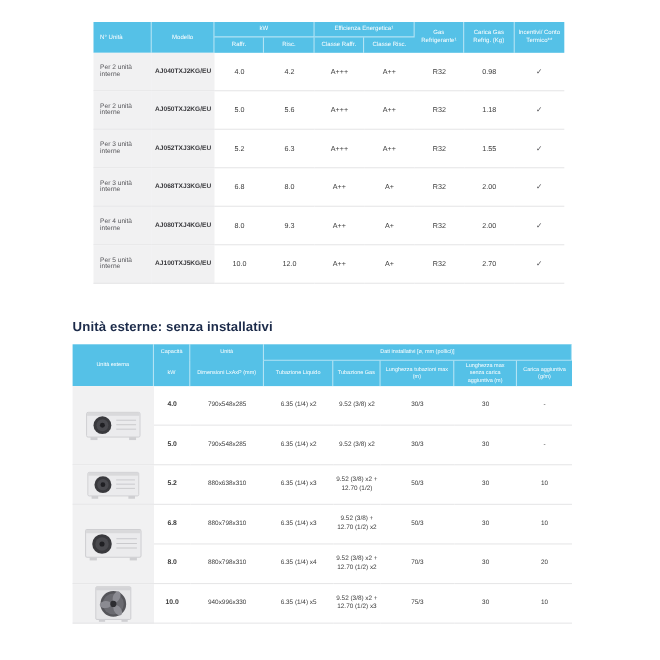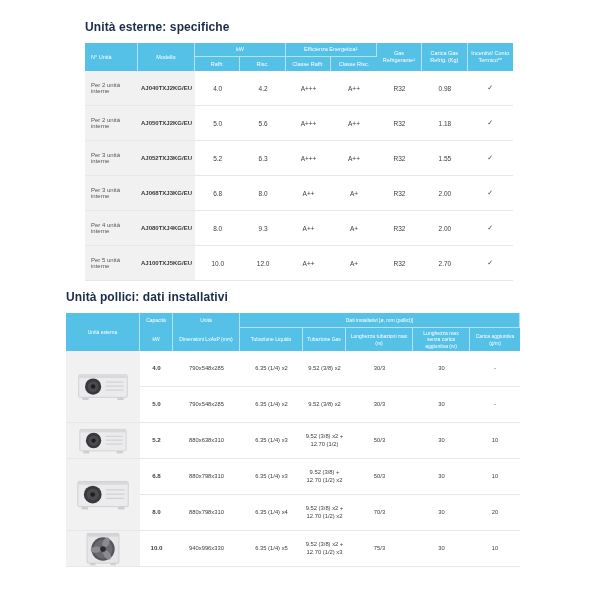--- a/index.html
+++ b/index.html
@@ -49,21 +49,20 @@
   .t2-rows { width:380px; }
   .t2-row { display:grid; grid-template-columns:33px 67px 63px 43px 67px 57px 50px; height:36px; }
   .t2-row .c { display:flex; align-items:center; justify-content:center; text-align:center;
     border-bottom:1px solid #e7e7e8; font-size:5.8px; color:#3c3c3c; line-height:1.35; padding:0 2px; }
   .t2-row .c.cap { font-weight:bold; font-size:6.2px; }
 </style>
 </head>
 <body>
 
 <div class="section" id="section-specifiche">
-  <div class="section-title">Unità esterne: specifiche</div>
 
   <div class="t1-head">
     <div class="hc span2 left">N° Unità</div>
     <div class="hc span2">Modello</div>
     <div class="hc grp" style="grid-column:3/5">kW</div>
     <div class="hc grp" style="grid-column:5/7">Efficienza Energetica¹</div>
     <div class="hc span2" style="grid-column:7">Gas Refrigerante¹</div>
     <div class="hc span2" style="grid-column:8">Carica Gas Refrig. (Kg)</div>
     <div class="hc span2 noline" style="grid-column:9">Incentivi/ Conto Termico**</div>
     <div class="hc" style="grid-column:3;grid-row:2">Raffr.</div>
@@ -136,21 +135,21 @@
       <div class="c">A++</div>
       <div class="c">A+</div>
       <div class="c">R32</div>
       <div class="c">2.70</div>
       <div class="c check">✓</div>
     </div>
   </div>
 </div>
 
 <div class="section" id="section-installativi">
-  <div class="section-title">Unità pollici: dati installativi</div>
+  <div class="section-title">Unità esterne: senza installativi</div>
 
   <div class="t2-head">
     <div class="hc span2">Unità esterna</div>
     <div class="hc" style="grid-column:2;grid-row:1">Capacità</div>
     <div class="hc" style="grid-column:3;grid-row:1">Unità</div>
     <div class="hc grp" style="grid-column:4/9;grid-row:1">Dati installativi [ø, mm (pollici)]</div>
     <div class="hc" style="grid-column:2;grid-row:2">kW</div>
     <div class="hc" style="grid-column:3;grid-row:2">Dimensioni LxAxP (mm)</div>
     <div class="hc" style="grid-column:4;grid-row:2">Tubazione Liquido</div>
     <div class="hc" style="grid-column:5;grid-row:2">Tubazione Gas</div>

